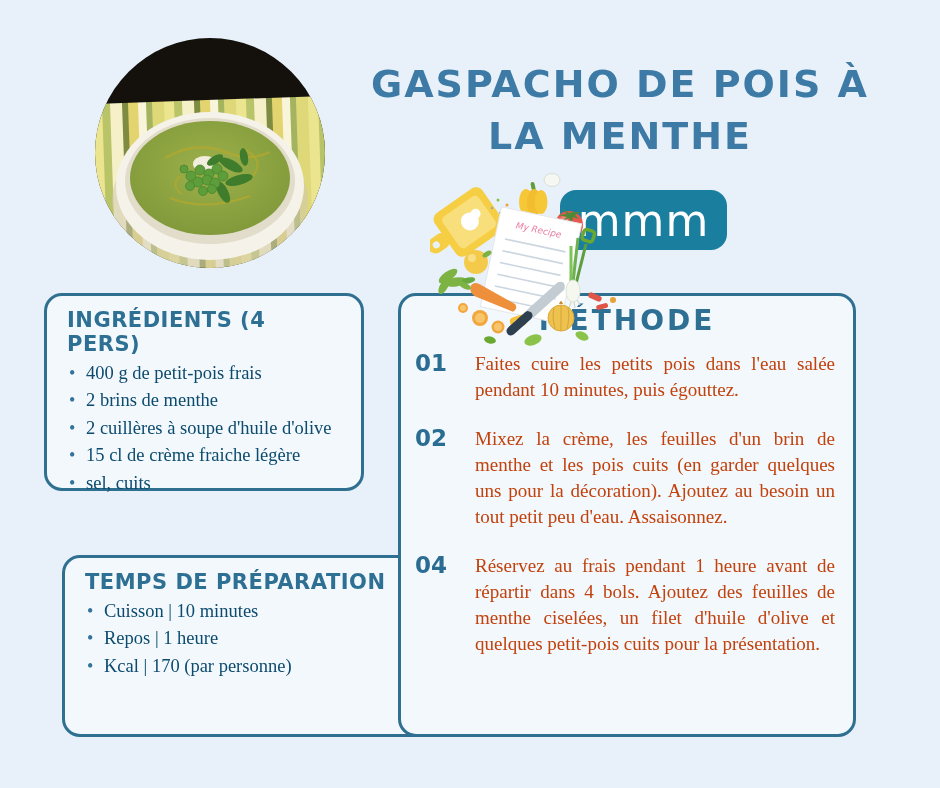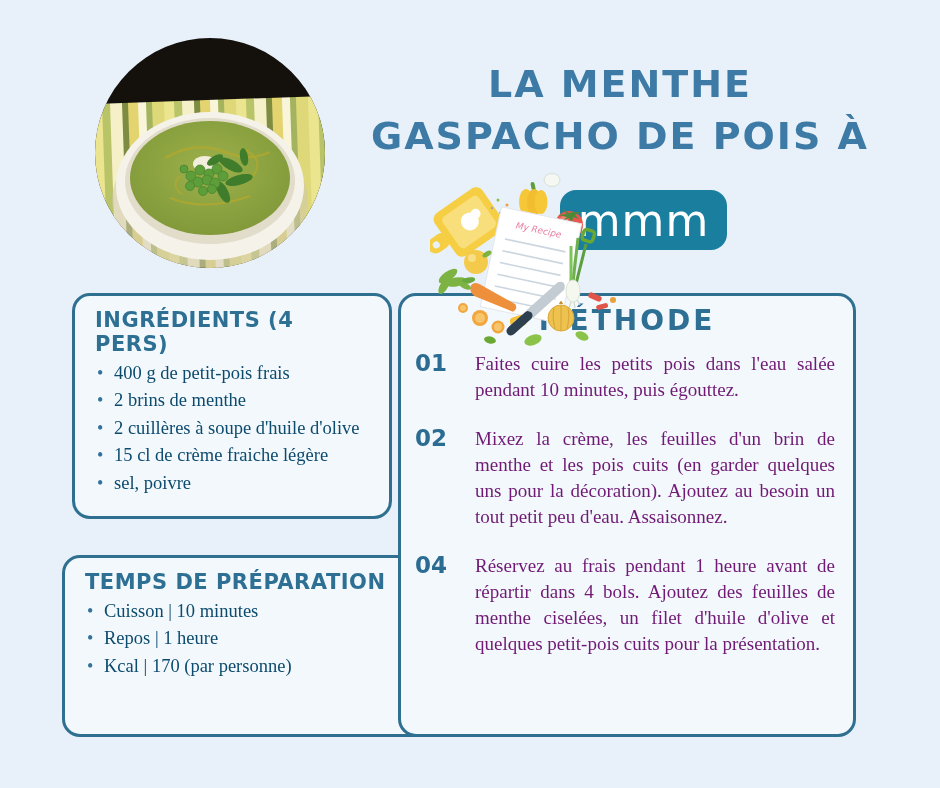--- a/index.html
+++ b/index.html
@@ -31,21 +31,21 @@
   .illustration{position:absolute;left:430px;top:170px;width:210px;height:178px;z-index:4;}
   
   .panel{
     position:absolute;
     background:#f2f8fc;
     border:3px solid #2f7091;
     border-radius:18px;
     box-sizing:border-box;
     z-index:1;
   }
-  .panel-ingredients{left:72px;top:293px;width:320px;height:226px;}
+  .panel-ingredients{left:44px;top:293px;width:320px;height:198px;}
   .panel-times{left:62px;top:555px;width:388px;height:182px;}
   .panel-method{left:398px;top:293px;width:458px;height:444px;}
   .panel h2{
     margin:12px 18px 4px 20px;
     color:#2e6f94;
     font-family:"DejaVu Sans", sans-serif;
     font-weight:700;font-size:21px;letter-spacing:.5px;
   }
   .panel-method h2{
     text-align:center;font-size:28px;letter-spacing:3px;margin:8px 0 10px 0;
@@ -64,21 +64,21 @@
   .steps{padding:4px 18px 0 14px;}
   .step{display:flex;gap:26px;margin-bottom:23px;}
   .step-num{
     flex:0 0 34px;
     color:#2a6c92;
     font-family:"DejaVu Sans", sans-serif;
     font-weight:700;font-size:23px;line-height:1.1;
   }
   .step-text{
     flex:1;
-    color:#701a75;font-size:19px;line-height:1.37;text-align:justify;
+    color:#c2410c;font-size:19px;line-height:1.37;text-align:justify;
   }
 </style>
 </head>
 <body>
 
 <div class="page">
 
   <div class="photo">
     <svg width="230" height="230" viewBox="0 0 230 230">
       <defs>
@@ -137,22 +137,22 @@
           <circle cx="95" cy="148" r="4.5"></circle>
             <circle cx="117" cy="151" r="4.5"></circle>
           <circle cx="108" cy="153" r="4.5"></circle>
             <circle cx="89" cy="131" r="4"></circle>
         </g>
       </g>
     </svg>
   </div>
 
   <div class="title">
+    <div>GASPACHO DE POIS À</div>
     <div>LA MENTHE</div>
-    <div>GASPACHO DE POIS À</div>
   </div>
 
   <div class="logo-badge">
     <span>mmm</span>
   </div>
 
   <div class="illustration">
     <svg width="210" height="178" viewBox="0 0 210 178">
 
       <g transform="rotate(-35,40,55)">
@@ -270,21 +270,21 @@
     </svg>
   </div>
 
   <section class="panel panel-ingredients">
     <h2>INGRÉDIENTS (4 PERS)</h2>
     <ul class="plain">
       <li>400 g de petit-pois frais</li>
       <li>2 brins de menthe</li>
       <li>2 cuillères à soupe d'huile d'olive</li>
       <li>15 cl de crème fraiche légère</li>
-      <li>sel, poivre</li>
+      <li>sel, cuits</li>
     </ul>
   </section>
 
   <section class="panel panel-times">
     <h2>TEMPS DE PRÉPARATION</h2>
     <ul class="plain">
       <li>Cuisson | 10 minutes</li>
       <li>Repos | 1 heure</li>
       <li>Kcal | 170 (par personne)</li>
     </ul>

